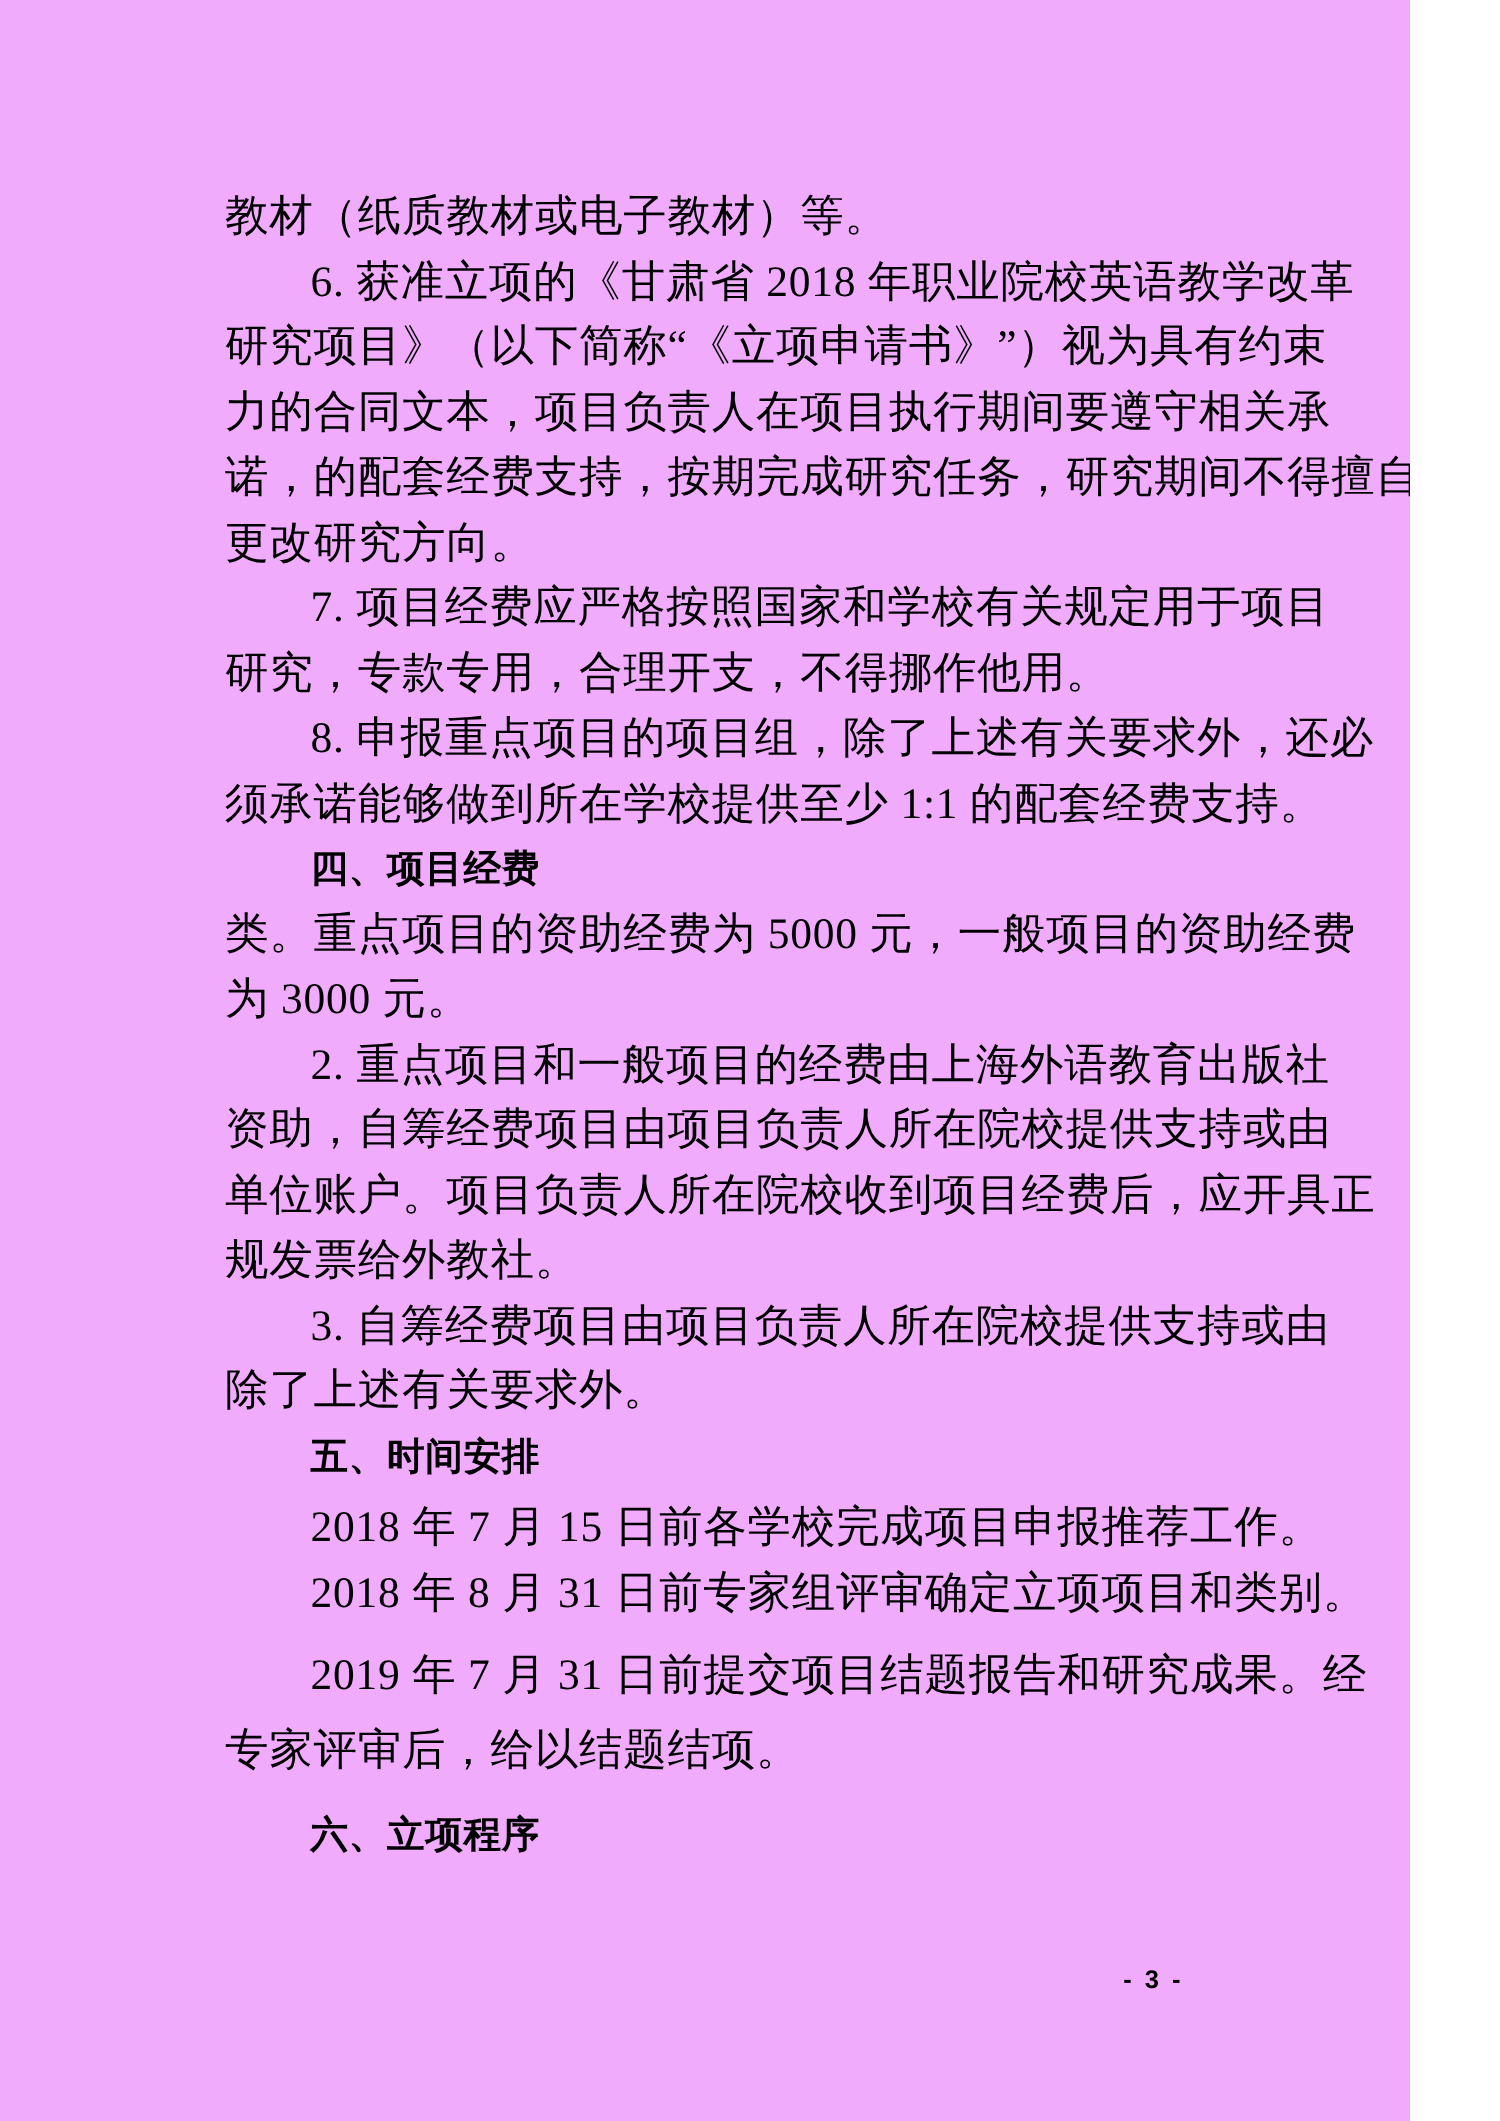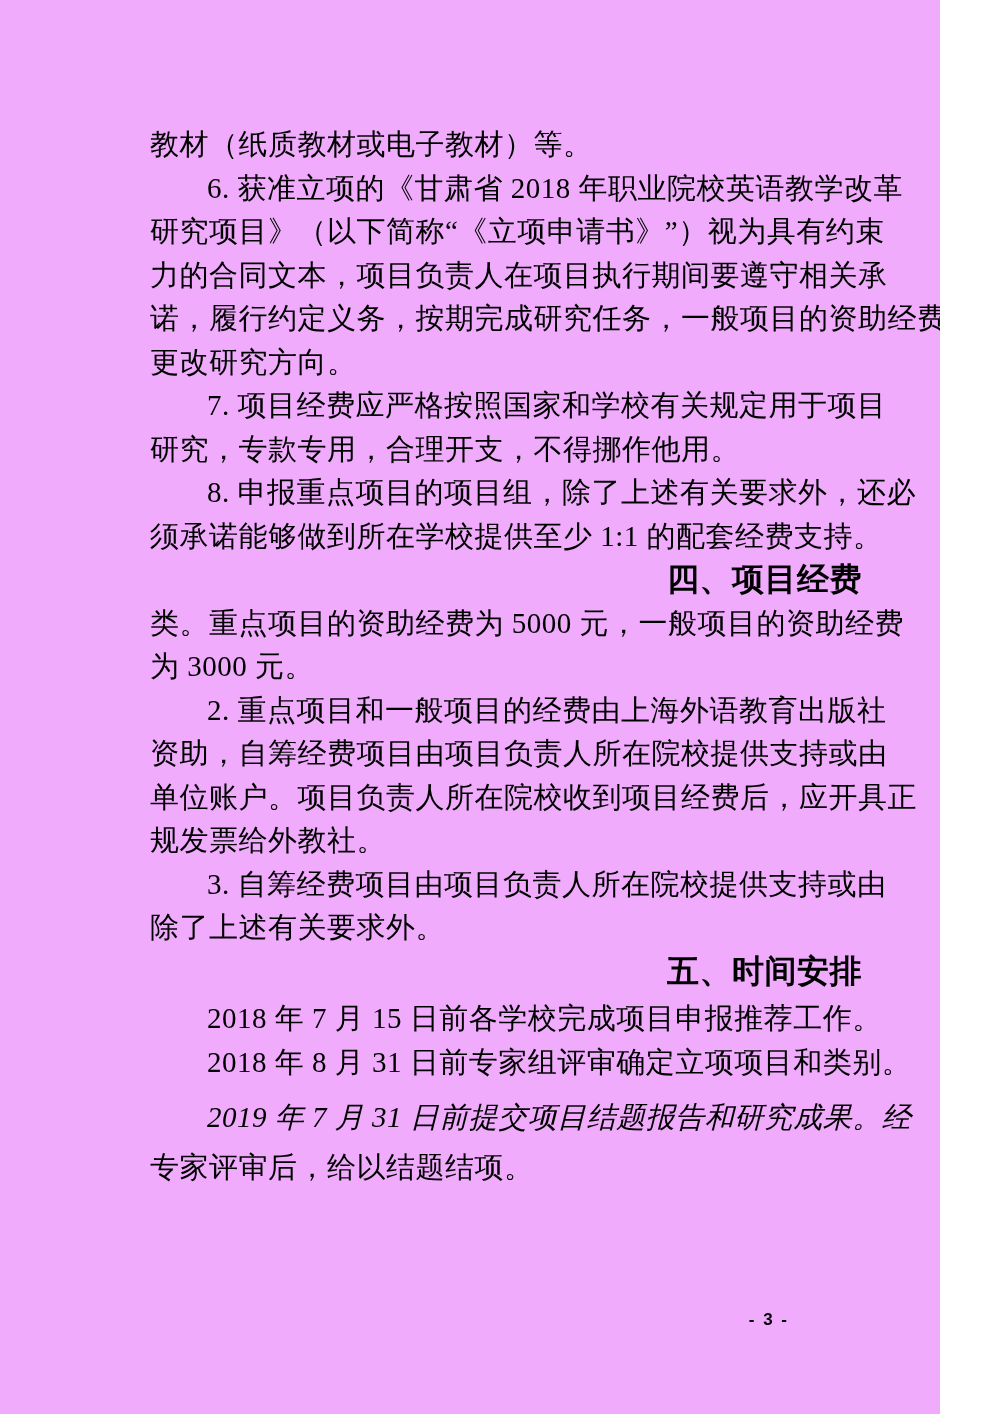--- a/index.html
+++ b/index.html
@@ -23,26 +23,25 @@
     width: 712px;
   }
   .line {
     font-size: 29px;
     line-height: 43.5px;
     white-space: nowrap;
     letter-spacing: 0.5px;
   }
   .line.indent {
     padding-left: 57px;
-    text-align: right;
   }
   .line.heading {
     font-family: "Liberation Sans", "DejaVu Sans", sans-serif;
     font-weight: 700;
-    font-size: 32px;
+    font-size: 25px;
   }
   .page-number {
     position: absolute;
     top: 1311px;
     right: 151px;
     font-size: 17px;
     line-height: 17px;
     letter-spacing: 2px;
     font-family: "Liberation Sans", "DejaVu Sans", sans-serif;
     font-weight: 600;
@@ -51,35 +50,36 @@
 </style>
 </head>
 <body>
 
 <div class="page">
   <div class="content" id="doc-content">
       <div class="line">教材（纸质教材或电子教材）等。</div>
       <div class="line indent">6. 获准立项的《甘肃省 2018 年职业院校英语教学改革</div>
       <div class="line">研究项目》（以下简称“《立项申请书》”）视为具有约束</div>
       <div class="line">力的合同文本，项目负责人在项目执行期间要遵守相关承</div>
-      <div class="line">诺，履行约定义务，按期完成研究任务，一般项目的资助经费</div>
+      <div class="line">诺，的配套经费支持，按期完成研究任务，研究期间不得擅自</div>
       <div class="line">更改研究方向。</div>
       <div class="line indent">7. 项目经费应严格按照国家和学校有关规定用于项目</div>
       <div class="line">研究，专款专用，合理开支，不得挪作他用。</div>
       <div class="line indent">8. 申报重点项目的项目组，除了上述有关要求外，还必</div>
       <div class="line">须承诺能够做到所在学校提供至少 1:1 的配套经费支持。</div>
       <div class="line heading indent">四、项目经费</div>
       <div class="line">类。重点项目的资助经费为 5000 元，一般项目的资助经费</div>
       <div class="line">为 3000 元。</div>
       <div class="line indent">2. 重点项目和一般项目的经费由上海外语教育出版社</div>
       <div class="line">资助，自筹经费项目由项目负责人所在院校提供支持或由</div>
       <div class="line">单位账户。项目负责人所在院校收到项目经费后，应开具正</div>
       <div class="line">规发票给外教社。</div>
       <div class="line indent">3. 自筹经费项目由项目负责人所在院校提供支持或由</div>
       <div class="line">除了上述有关要求外。</div>
       <div class="line heading indent">五、时间安排</div>
       <div class="line indent" style="margin-top: 4px;">2018 年 7 月 15 日前各学校完成项目申报推荐工作。</div>
       <div class="line indent">2018 年 8 月 31 日前专家组评审确定立项项目和类别。</div>
-      <div class="line indent" style="margin-top: 12px; font-style: italic;">2019 年 7 月 31 日前提交项目结题报告和研究成果。经</div>
+      <div class="line indent" style="margin-top: 12px;">2019 年 7 月 31 日前提交项目结题报告和研究成果。经</div>
       <div class="line" style="margin-top: 6px;">专家评审后，给以结题结项。</div>
+      <div class="line heading indent" style="margin-top: 13px;">六、立项程序</div>
     </div>
   <div class="page-number">- 3 -</div>
 </div>
 
 </body></html>

